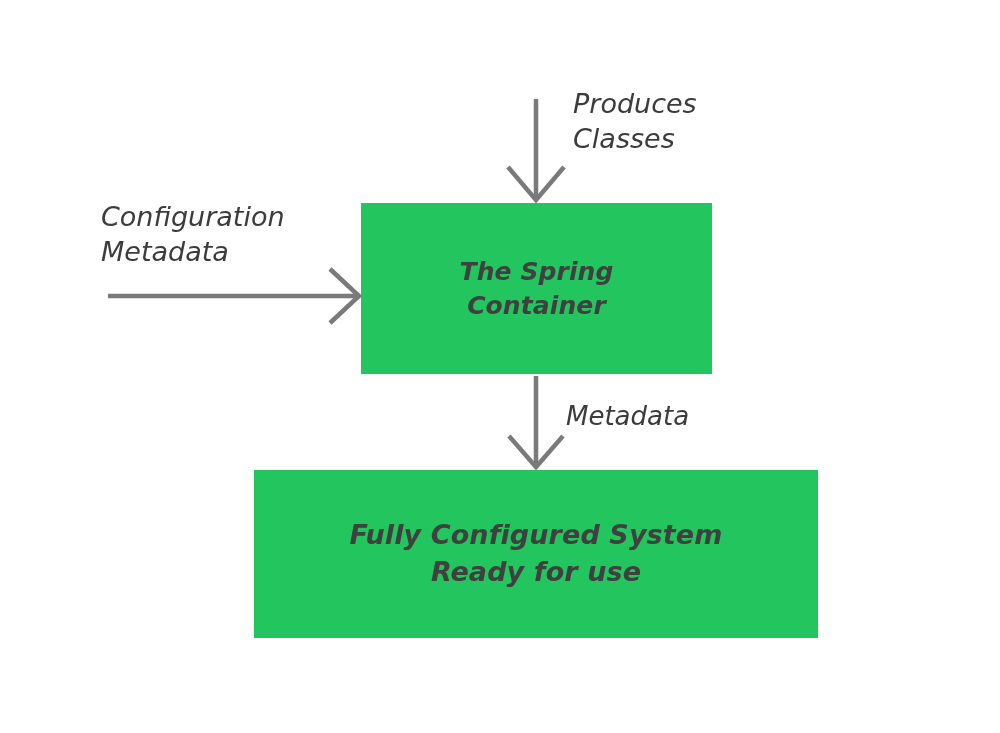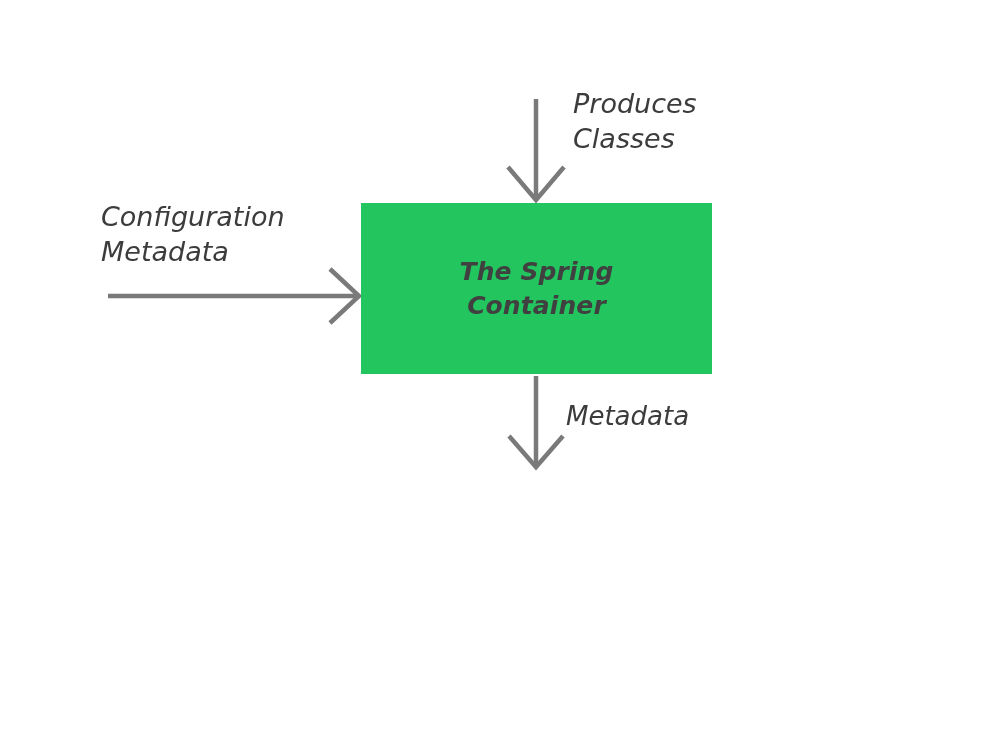--- a/index.html
+++ b/index.html
@@ -109,20 +109,24 @@
       <line x1="536" y1="376" x2="536" y2="467" stroke="#7a7a7a" stroke-width="4.5" stroke-linecap="butt"></line>
       <polyline points="509,436 536,467 563,436" fill="none" stroke="#7a7a7a" stroke-width="4.5" stroke-linecap="butt" stroke-linejoin="miter"></polyline>
     </g>
   </svg>
 
   <div class="box" id="box-spring">
     <div class="box-label">The Spring
 Container</div>
   </div>
 
+  <div class="box" id="box-system">
+    <div class="box-label">Fully Configured System
+Ready for use</div>
+  </div>
 
   <div class="free-label" id="label-business">Produces
 Classes</div>
 
 
   <div class="free-label" id="label-config">Configuration
 Metadata</div>
 
   <div class="free-label" id="label-produces">Metadata</div>
 

